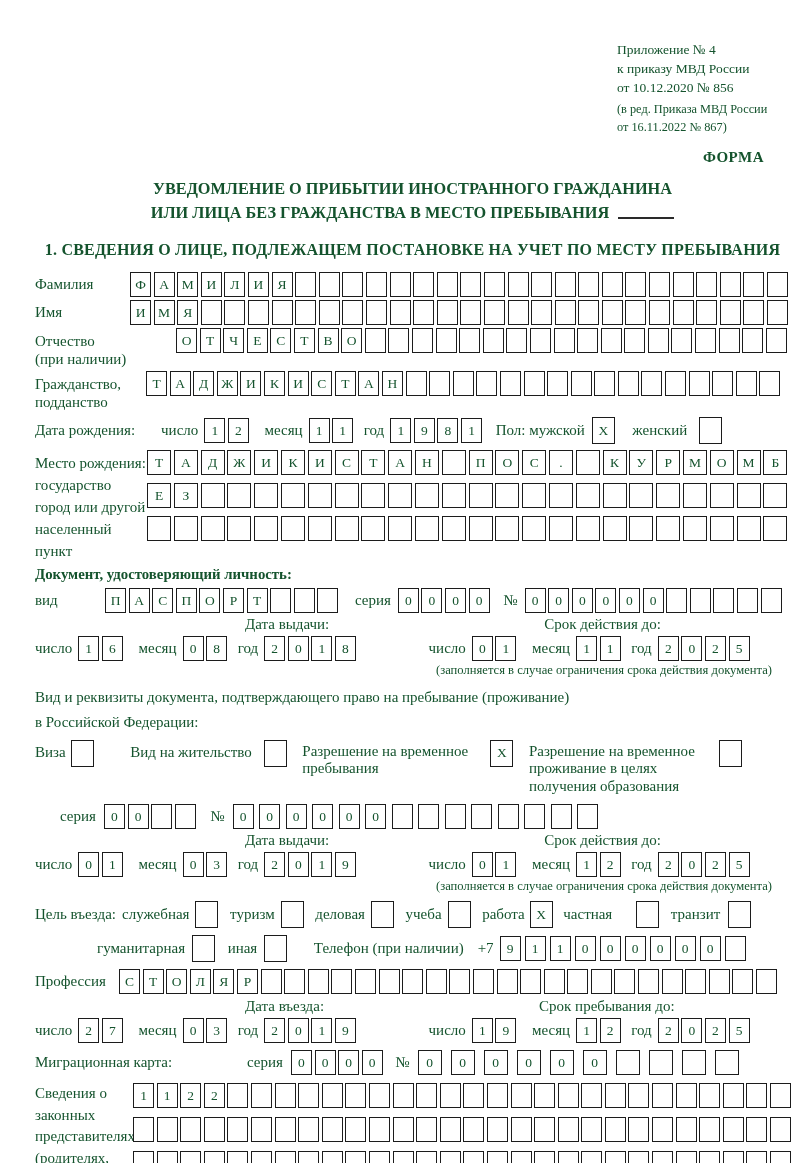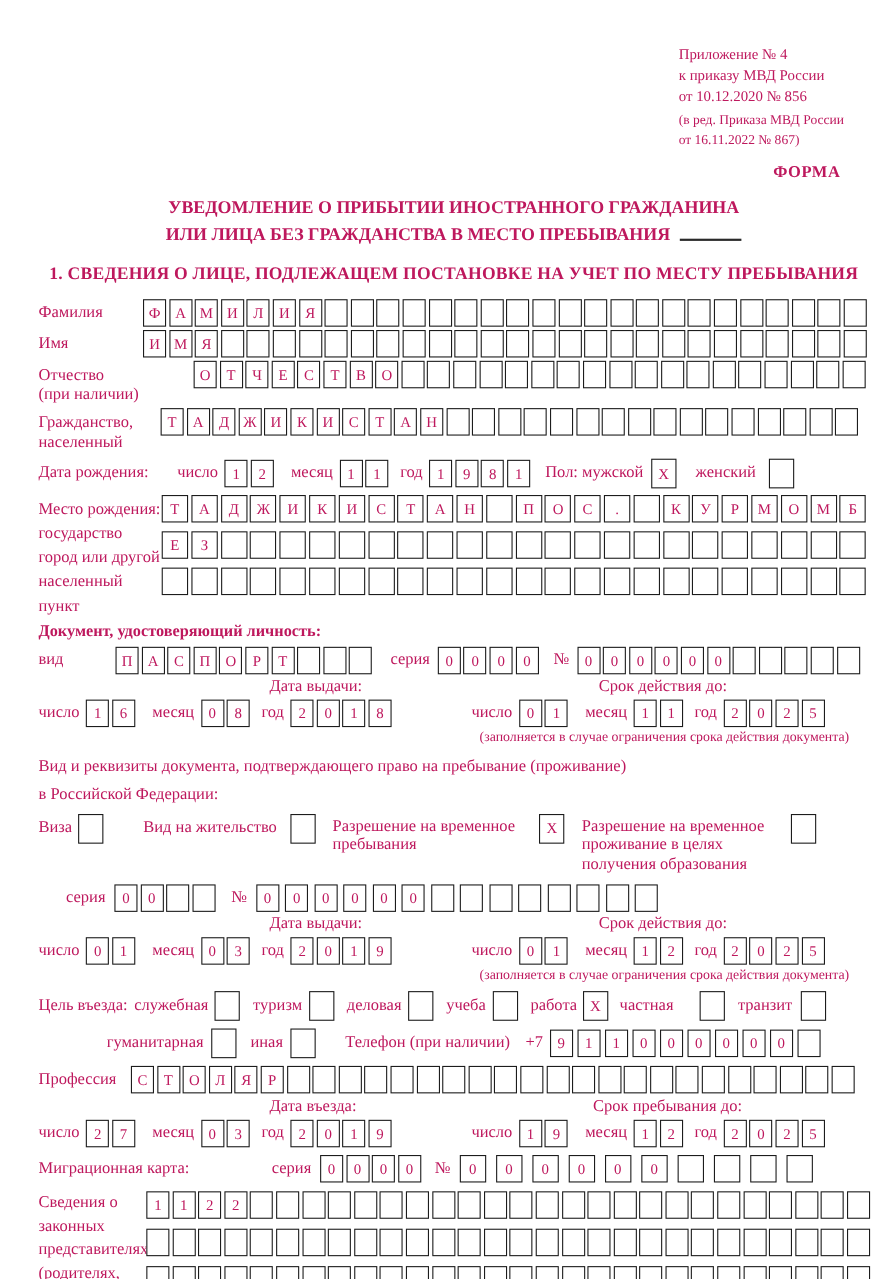--- a/index.html
+++ b/index.html
@@ -1,18 +1,18 @@
 <!DOCTYPE html>
 <html><head>
 <meta charset="utf-8">
 <style>
   html,body{margin:0;padding:0;background:#e8e8e8;}
   .page{
     width:800px;height:1163px;background:#ffffff;margin:0 auto;
-    font-family:"Liberation Serif","DejaVu Serif",serif;color:#be185d;
+    font-family:"Liberation Serif","DejaVu Serif",serif;color:#14532d;
     box-sizing:border-box;padding:40px 10px 0 35px;position:relative;overflow:hidden;
   }
   
   .hdr{margin-left:582px;font-size:13.5px;line-height:1.42;}
   .hdr .small{font-size:12.3px;margin-top:4px;line-height:1.4;}
   .forma{text-align:right;padding-right:26px;font-weight:bold;font-size:15px;margin-top:13px;letter-spacing:.5px;}
   
   .title{text-align:center;font-weight:bold;font-size:16.3px;margin-top:11px;line-height:1.5;}
   .blank{display:inline-block;width:56px;border-bottom:2px solid #2a2a2a;height:.95em;margin-left:9px;}
   .sec{text-align:center;font-weight:bold;font-size:16px;margin-top:15px;margin-bottom:13px;letter-spacing:.2px;}
@@ -180,21 +180,21 @@
         <span class="cell"></span>
         <span class="cell"></span>
         <span class="cell"></span>
         <span class="cell"></span>
       </div>
   </div>
 
   <div class="frow">
     <div class="lab lw3">
       <div>Гражданство,</div>
-      <div>населенный</div>
+      <div>подданство</div>
     </div>
     <div class="cells">
         <span class="cell">Т</span>
         <span class="cell">А</span>
         <span class="cell">Д</span>
         <span class="cell">Ж</span>
         <span class="cell">И</span>
         <span class="cell">К</span>
         <span class="cell">И</span>
         <span class="cell">С</span>

